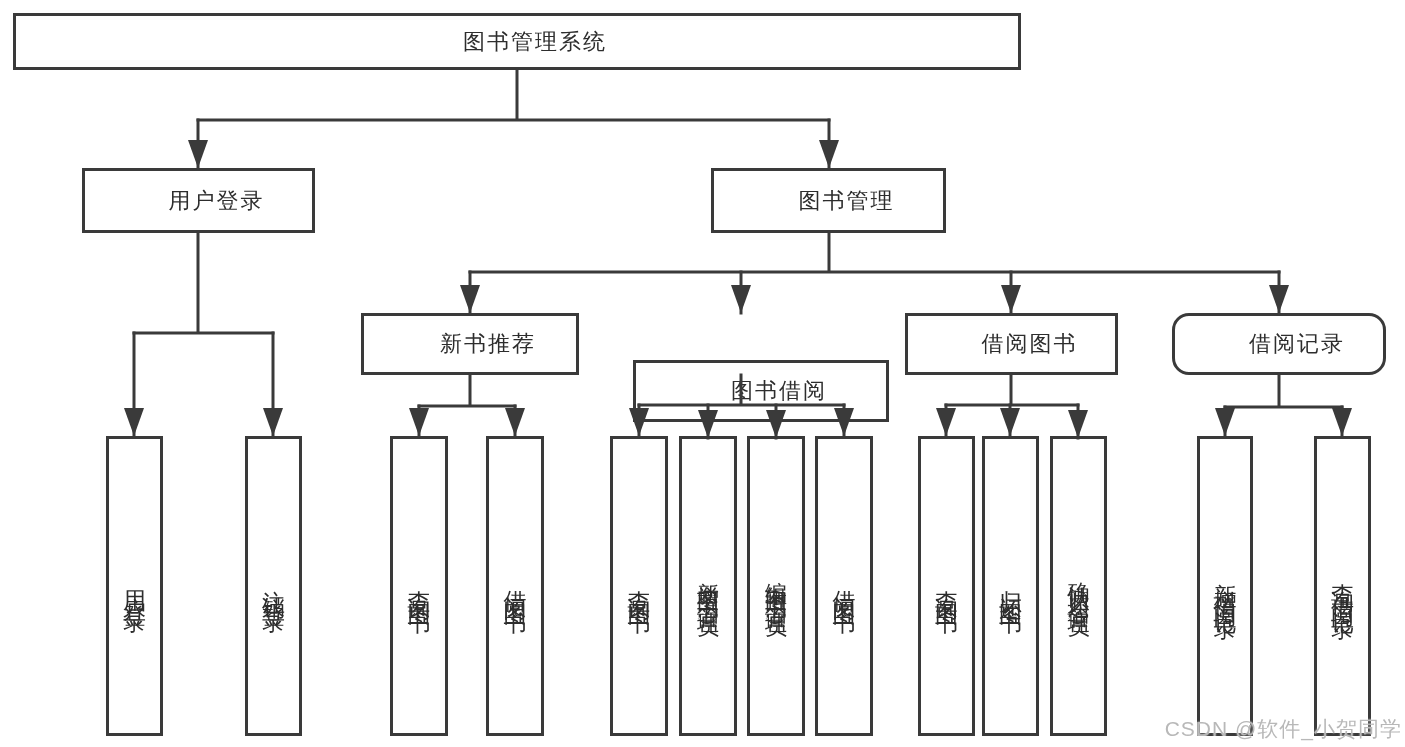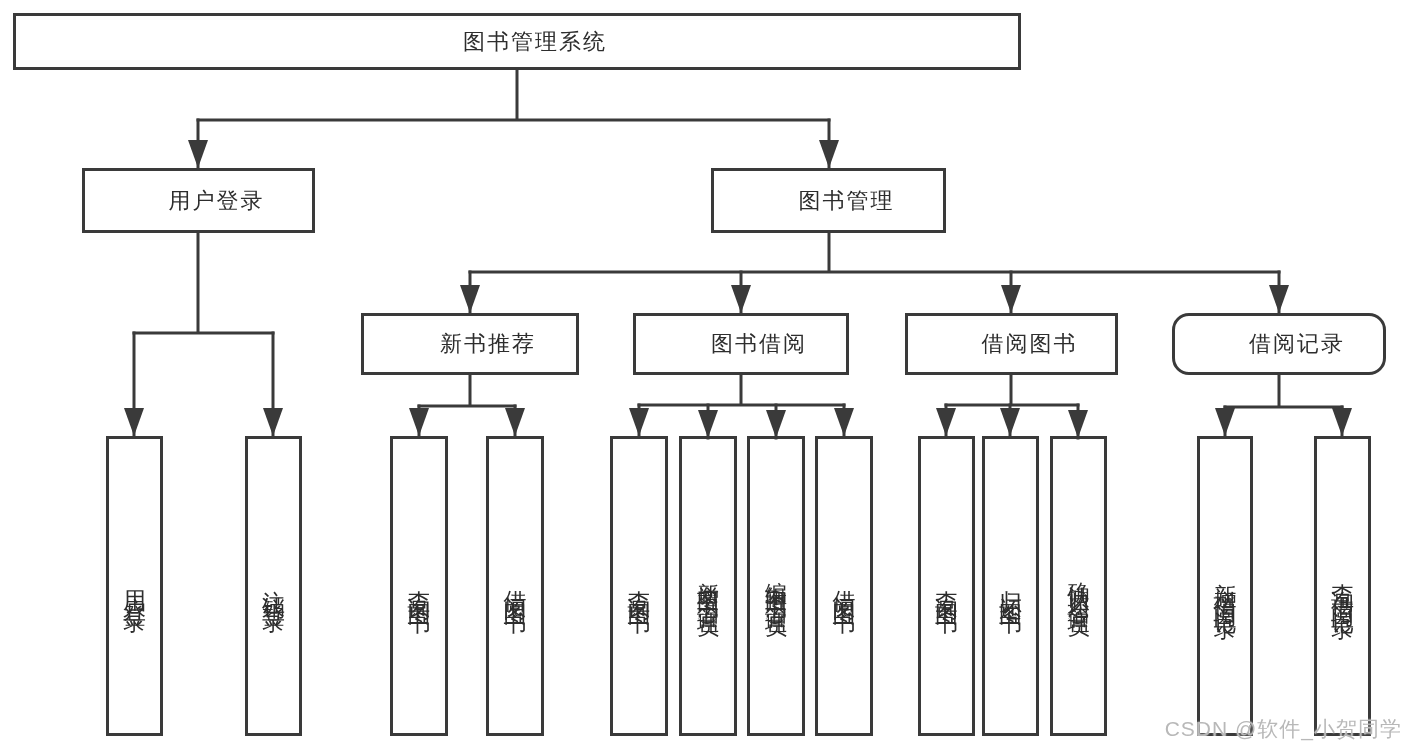--- a/index.html
+++ b/index.html
@@ -21,21 +21,21 @@
     font-size:22px;
     letter-spacing:2px;
     z-index:1;
     padding-left:36px;
   }
   .root{left:13px;top:13px;width:1008px;height:57px;}
   .lvl2-a{left:82px;top:168px;width:233px;height:65px;}
   .lvl2-b{left:711px;top:168px;width:235px;height:65px;}
   .lvl3{top:313px;height:62px;}
   .lvl3-a{left:361px;width:218px;}
-  .lvl3-b{left:633px;width:216px;}
+  .lvl3-b{left:633px;width:256px;margin-top:47px;}
   .lvl3-c{left:905px;width:213px;}
   .lvl3-d{left:1172px;width:214px;border-radius:17px;}
   .leaf{
     position:absolute;
     top:436px;height:300px;width:58px;
     box-sizing:border-box;
     border:3px solid #3a3a3a;
     background:#ffffff;
     display:flex;align-items:center;justify-content:center;
     z-index:1;

